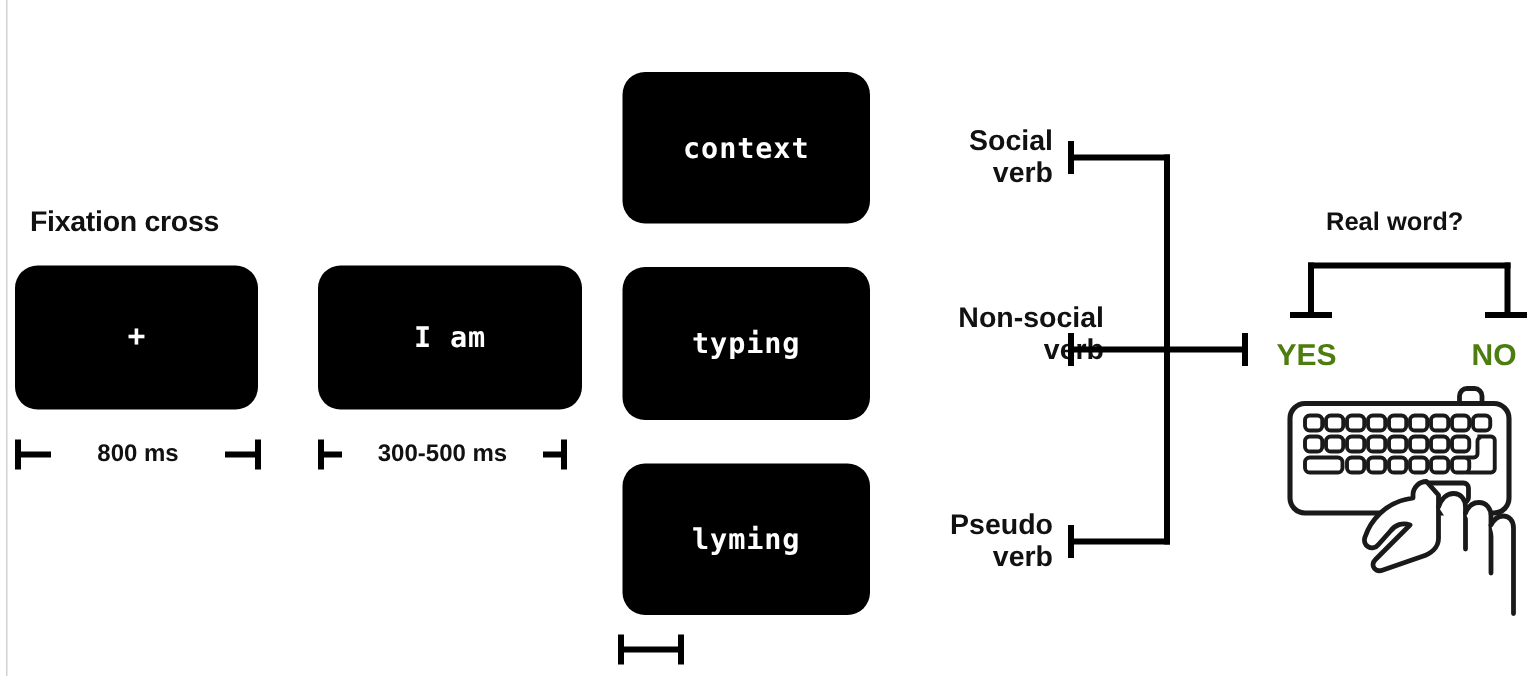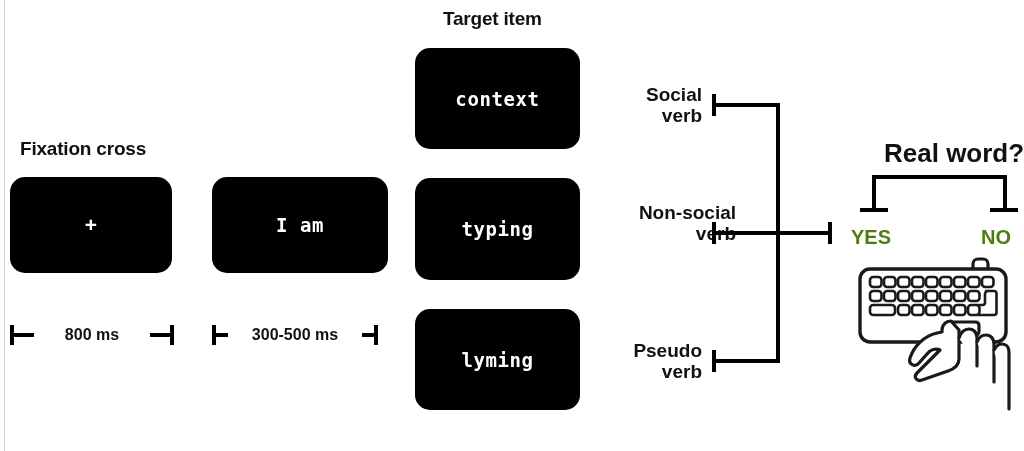--- a/index.html
+++ b/index.html
@@ -59,21 +59,20 @@
     font-weight: bold;
     letter-spacing: 0;
   }
 
   
   .duration {
     position: absolute;
     height: 26px;
     display: flex;
     align-items: center;
-    margin-top: 32px;
   }
   .dur-cap {
     width: 4px;
     height: 20px;
     background: #000000;
     flex: 0 0 auto;
   }
   .dur-stub {
     height: 4px;
     background: #000000;
@@ -113,21 +112,21 @@
     position: absolute;
     background: #000000;
     width: 4px;
     height: 22px;
   }
 
   
   .question-title {
     position: absolute;
     font-weight: bold;
-    font-size: 26px;
+    font-size: 17px;
     white-space: nowrap;
     color: #111111;
   }
   .answer-label {
     position: absolute;
     font-weight: bold;
     font-size: 20px;
     white-space: nowrap;
     color: #4d7c0f;
   }
@@ -164,21 +163,20 @@
   </div>
 
   <div class="duration" style="left:212px; top:290px; width:166px;">
     <div class="dur-cap"></div>
     <div class="dur-stub" style="width:12px;"></div>
     <div class="dur-label">300-500 ms</div>
     <div class="dur-stub" style="width:12px;"></div>
     <div class="dur-cap"></div>
   </div>
 
-  <div class="stage-title" style="left:443px; top:8px;">Target item</div>
 
   <div class="card" style="left:415px; top:48px; width:165px; height:101px;">
     <span class="card-text">context</span>
   </div>
 
   <div class="card" style="left:415px; top:178px; width:165px; height:102px;">
     <span class="card-text">typing</span>
   </div>
 
   <div class="card" style="left:415px; top:309px; width:165px; height:101px;">

